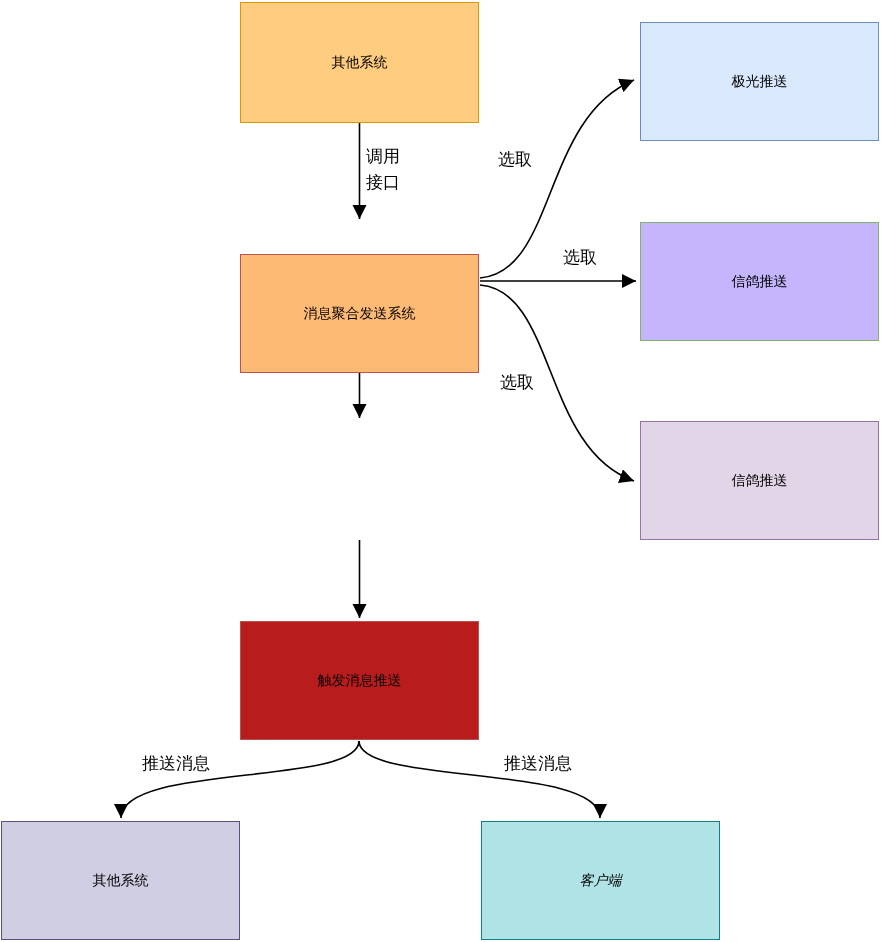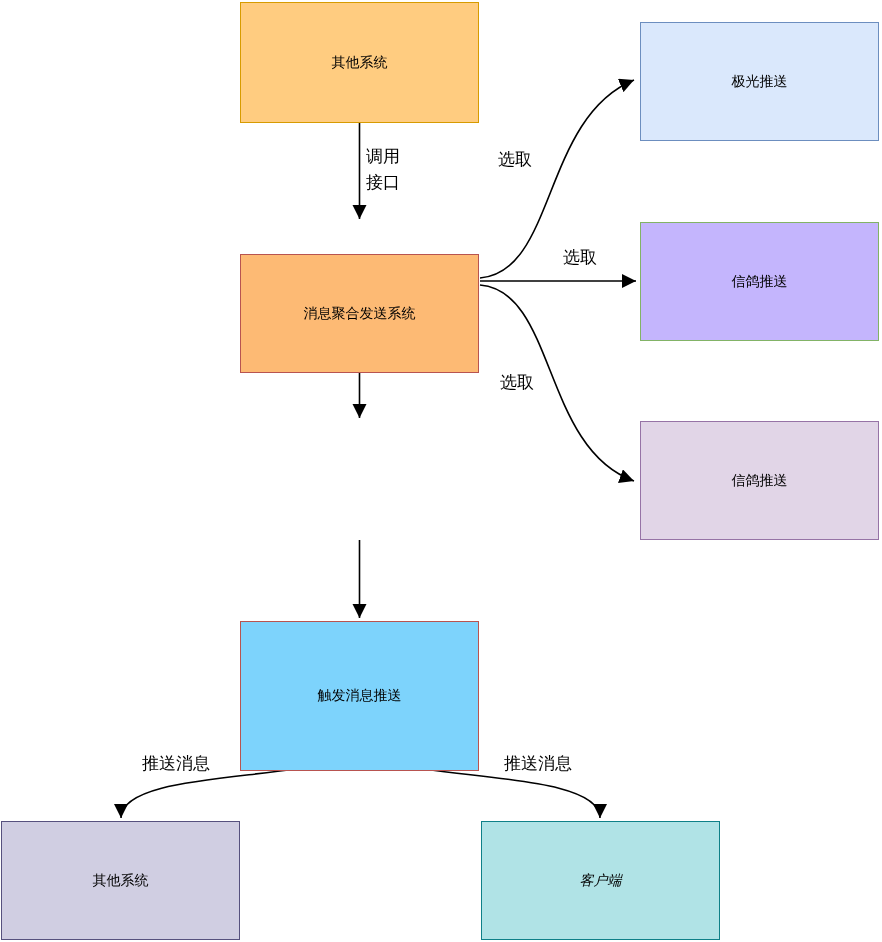--- a/index.html
+++ b/index.html
@@ -31,21 +31,21 @@
     line-height: 1.4;
     border: 1px solid #0f172a;
   }
   
   .n-other-top   { left: 240px; top: 2px;   width: 239px; height: 121px; background: #ffcc80; border-color: #d79b00; }
   .n-aggregator  { left: 240px; top: 222px; width: 239px; height: 119px; background: #fdba74; border-color: #b85450; margin-top: 32px; }
   .n-jpush       { left: 640px; top: 22px;  width: 239px; height: 119px; background: #dae8fc; border-color: #6c8ebf; }
   .n-xinge       { left: 640px; top: 222px; width: 239px; height: 119px; background: #c4b5fd; border-color: #82b366; }
   .n-umeng       { left: 640px; top: 421px; width: 239px; height: 119px; background: #e1d5e7; border-color: #9673a6; }
   .n-provider    { left: 240px; top: 421px; width: 239px; height: 119px; background: #ffff88; border-color: #b5b500; }
-  .n-trigger     { left: 240px; top: 621px; width: 239px; height: 150px; background: #7dd3fc; border-color: #b85450; text-align: right; }
+  .n-trigger     { left: 240px; top: 621px; width: 239px; height: 119px; background: #b91c1c; border-color: #b85450; text-align: right; }
   .n-other-bot   { left: 1px;   top: 821px; width: 239px; height: 119px; background: #d0cee2; border-color: #56517e; }
   .n-client      { left: 481px; top: 821px; width: 239px; height: 119px; background: #b0e3e6; border-color: #0e8088; font-style: italic; }
 
   .edge-label {
     position: absolute;
     font-size: 17px;
     line-height: 1.5;
     background: #ffffff;
     padding: 0 2px;
     white-space: nowrap;

